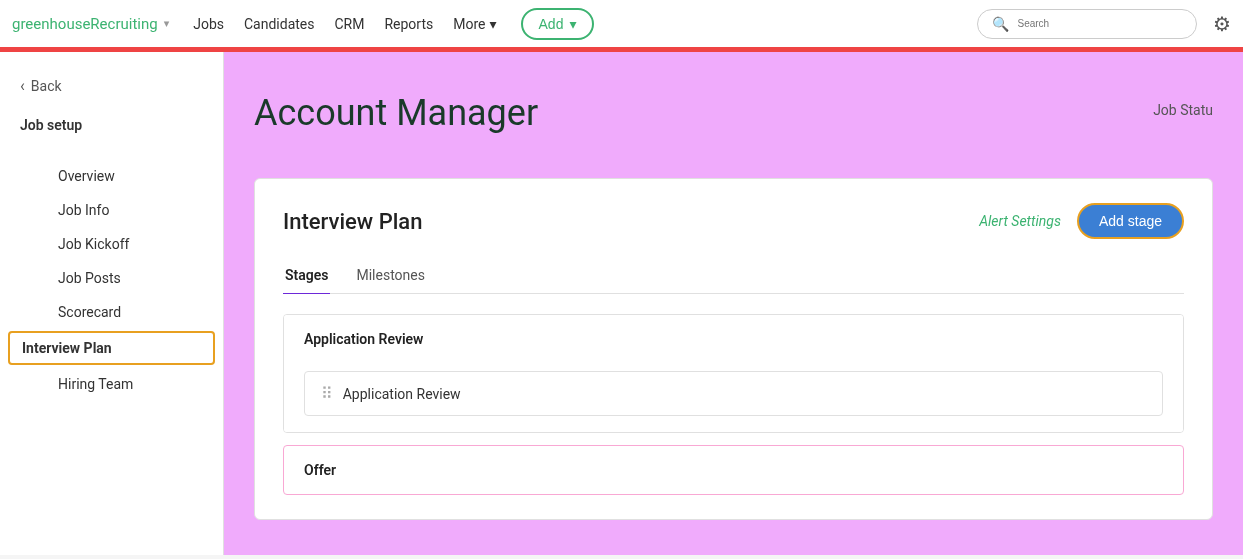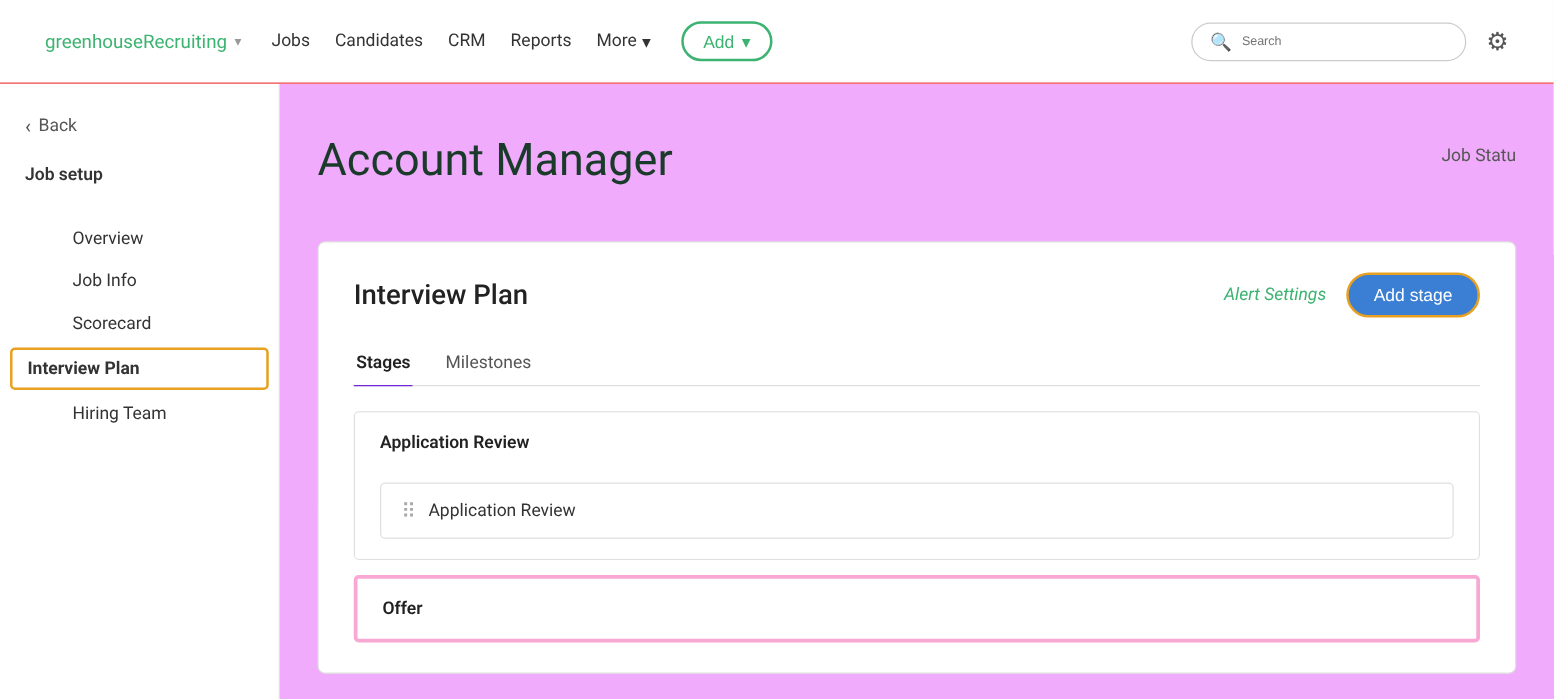--- a/index.html
+++ b/index.html
@@ -1,25 +1,25 @@
 <!DOCTYPE html>
 <html><head>
   <meta charset="utf-8">
   <style>
     * { box-sizing: border-box; margin: 0; padding: 0; }
     body { font-family: -apple-system, BlinkMacSystemFont, 'Segoe UI', Roboto, sans-serif; background: #f5f5f5; color: #333; font-size: 14px; }
 
     
     .top-nav {
       background: #fff;
-      border-bottom: 1px solid #ef4444;
-      height: 67px;
-      display: flex;
-      align-items: center;
-      padding: 0 36px;
+      border-bottom: 5px solid #ef4444;
+      height: 52px;
+      display: flex;
+      align-items: center;
+      padding: 0 12px;
       gap: 24px;
       position: relative;
       z-index: 10;
     }
     .logo-area {
       display: flex;
       align-items: center;
       gap: 6px;
       cursor: pointer;
     }
@@ -251,21 +251,21 @@
       font-size: 16px;
       cursor: grab;
     }
     .stage-item-name {
       font-size: 14px;
       color: #333;
     }
 
     
     .offer-row {
-      border: 3px solid #f9a8d4;
+      border: 1px solid #f9a8d4;
       border-radius: 4px;
       padding: 16px 20px;
       background: #fff;
     }
     .offer-name {
       font-weight: 600;
       font-size: 14px;
       color: #222;
     }
 
@@ -319,20 +319,22 @@
 <div class="page-layout">
 
   <aside class="sidebar">
     <div class="back-link">
       <span style="font-size:16px">‹</span>
       <span>Back</span>
     </div>
     <div class="sidebar-section-title">Job setup</div>
     <div class="sidebar-item">Overview</div>
     <div class="sidebar-item">Job Info</div>
+    <div class="sidebar-item">Job Kickoff</div>
+    <div class="sidebar-item">Job Posts</div>
     <div class="sidebar-item">Scorecard</div>
     <div class="sidebar-item active">Interview Plan</div>
     <div class="sidebar-item">Hiring Team</div>
   </aside>
 
   <main class="main-content">
     <div class="page-header">
       <h1 class="page-title">Account Manager</h1>
       <span class="job-status-label">Job Statu</span>
     </div>

